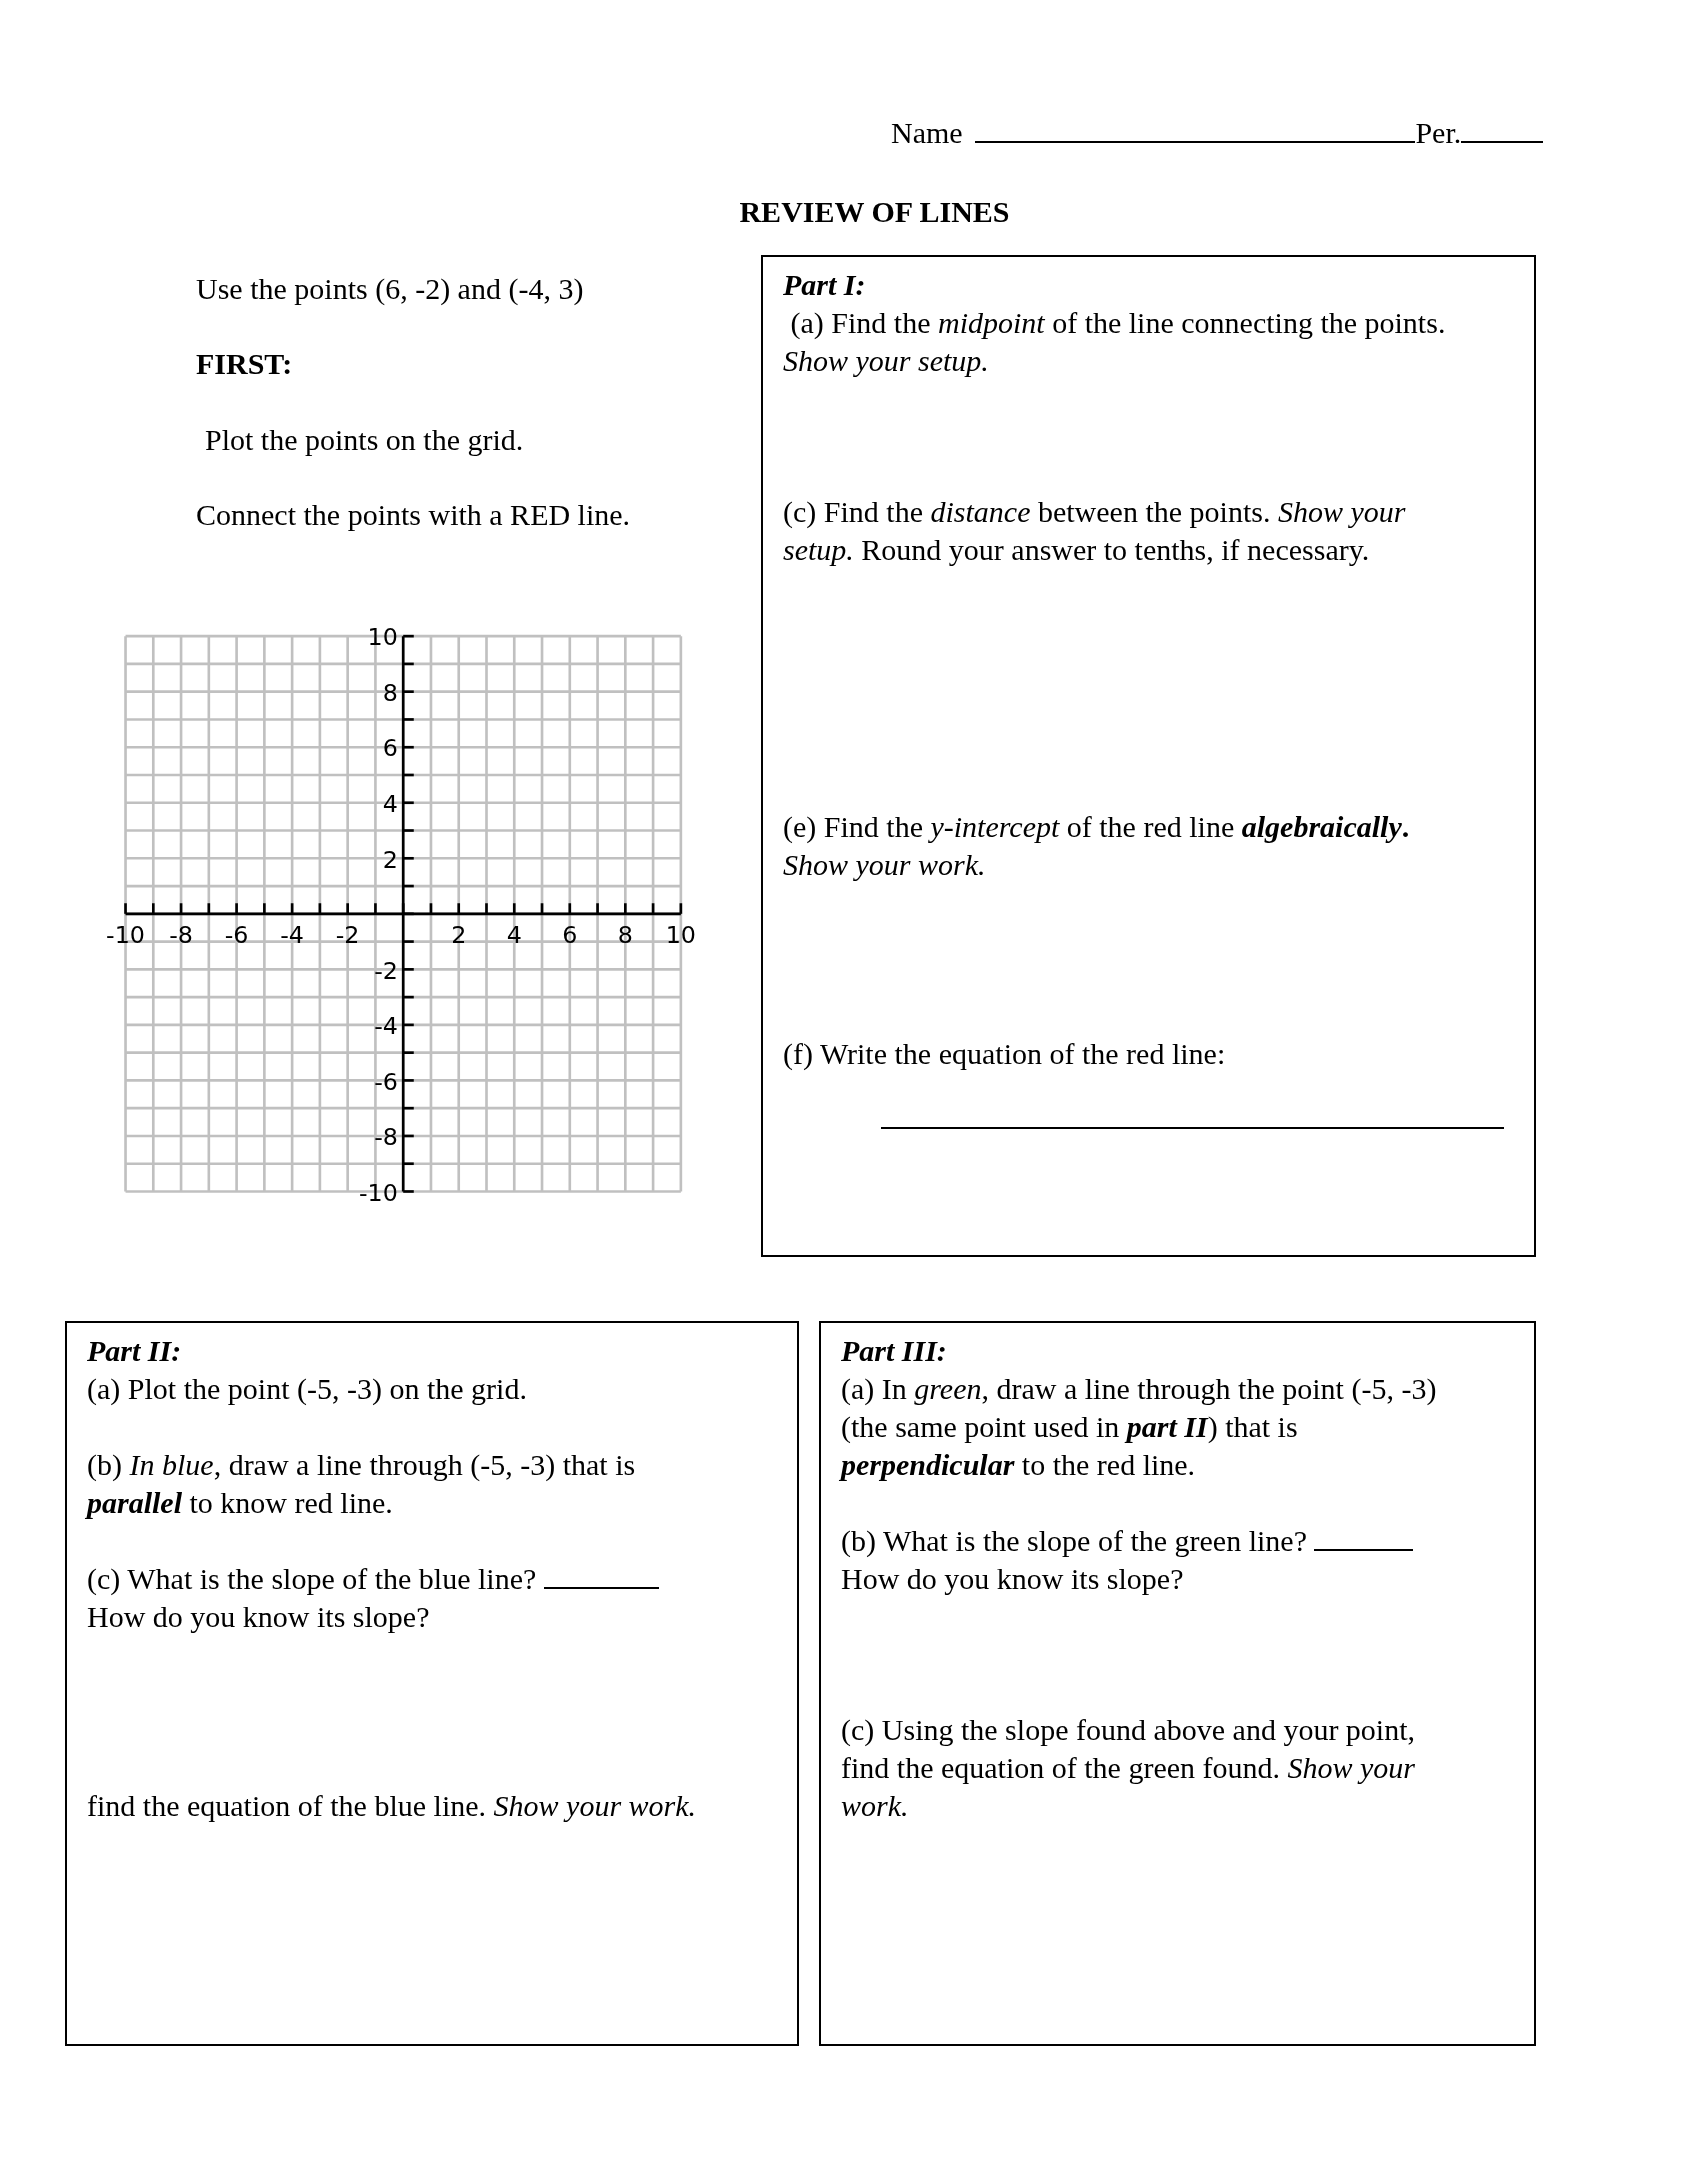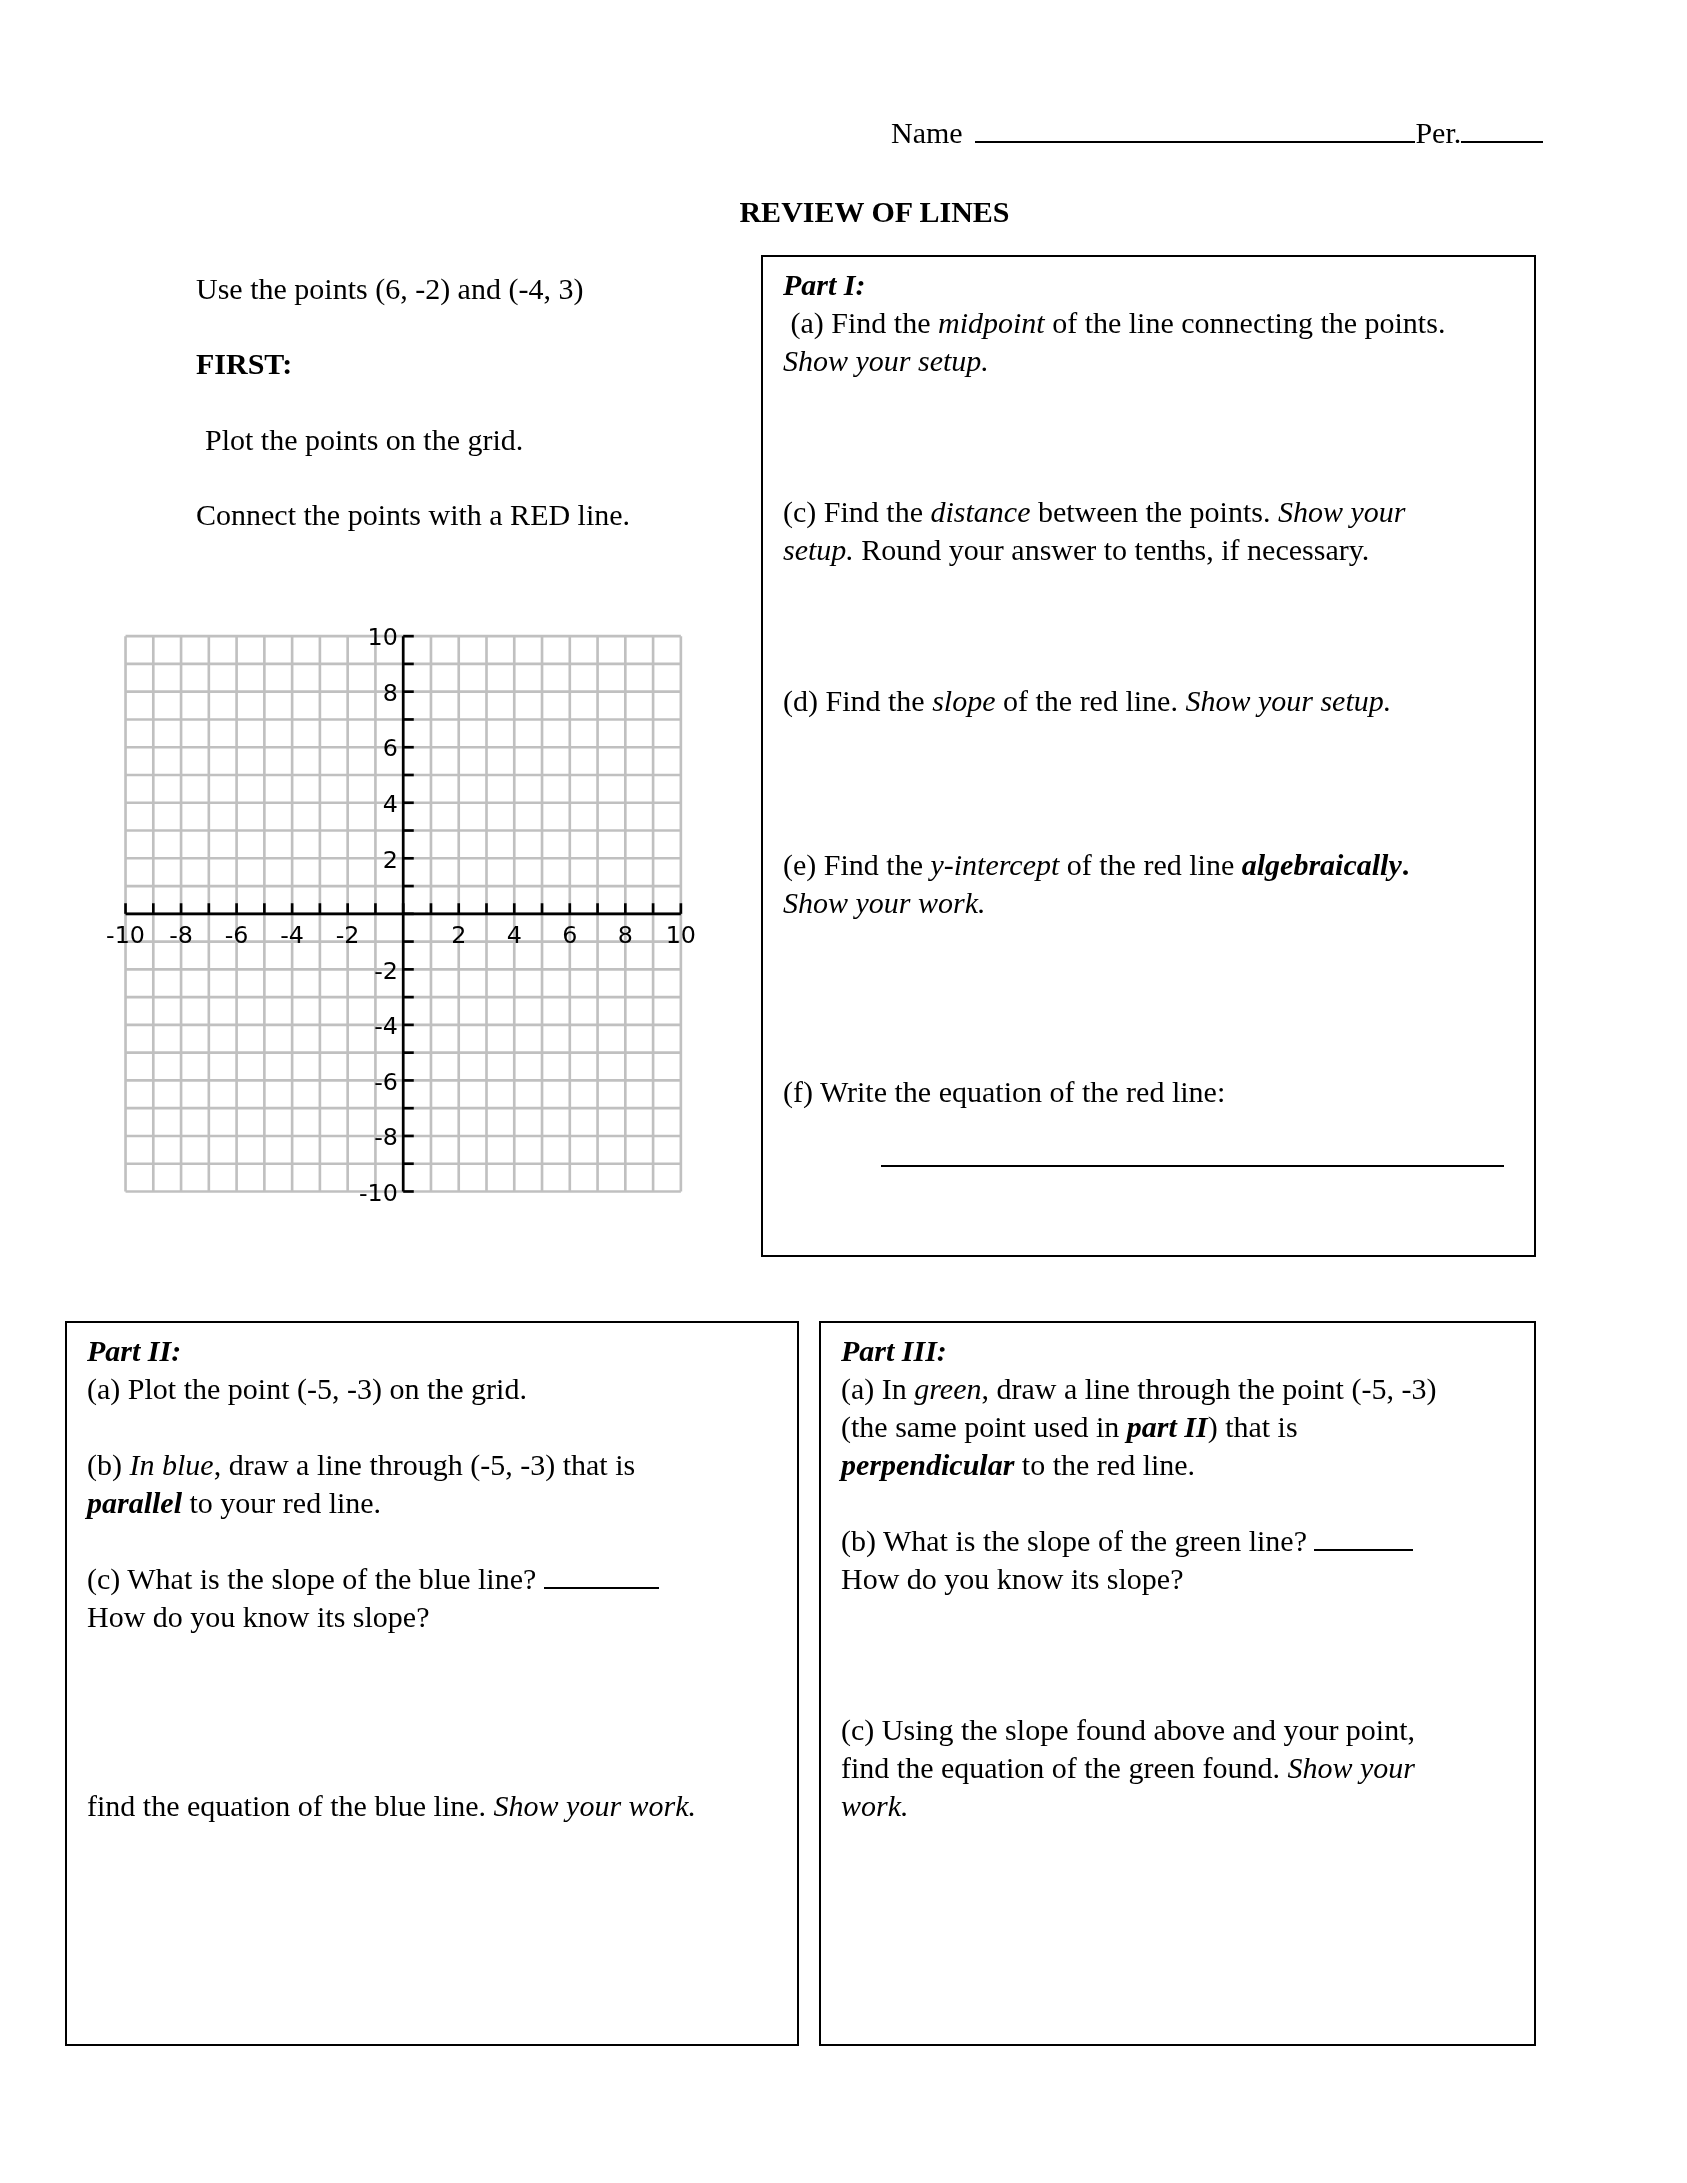--- a/index.html
+++ b/index.html
@@ -148,42 +148,39 @@
     <div class="para">
       &nbsp;<span>(a)  Find the </span><i>midpoint</i><span> of the line connecting the points.</span><br>
       <i>Show your setup.</i>
     </div>
     <div style="height:113px"></div>
     <div class="para">
       <span>(c)  Find the </span><i>distance</i><span> between the points.  </span><i>Show your</i><br>
       <i>setup.</i><span>  Round your answer to tenths, if necessary.</span>
     </div>
     <div style="height:113px"></div>
-    <div class="para">
-      <span>(d)  Find the </span><i>slope</i><span> of the red line.  </span><i>Show your setup.</i>
-    </div>
     <div style="height:126px"></div>
     <div class="para">
       <span>(e)  Find the </span><i>y-intercept</i><span> of the red line </span><b><i>algebraically</i></b><b>.</b><br>
       <i>Show your work.</i>
     </div>
     <div style="height:151px"></div>
     <div class="para">(f)  Write the equation of the red line:</div>
     <div style="margin-left:98px; margin-top:54px; width:623px; border-bottom:2px solid #000;"></div>
   </div>
 </div>
 
 <div class="box" style="left:65px; top:1321px; width:734px; height:725px;">
   <div class="inner">
     <div class="para"><b><i>Part II:</i></b></div>
     <div class="para">(a)   Plot the point (-5, -3) on the grid.</div>
     <div class="gap"></div>
     <div class="para">
       <span>(b)  </span><i>In blue</i><span>, draw a line through (-5, -3) that is</span><br>
-      <b><i>parallel</i></b><span> to your red line.</span>
+      <b><i>parallel</i></b><span> to know red line.</span>
     </div>
     <div class="gap"></div>
     <div class="para">
       <span>(c)  What is the slope of the blue line? </span><span class="blank" style="width:115px; height:25px;"></span><br>
       <span>How do you know its slope?</span>
     </div>
     <div style="height:113px"></div>
     <div class="para">
       <br>
       <span>find the equation of the blue line.  </span><i>Show your work.</i>

